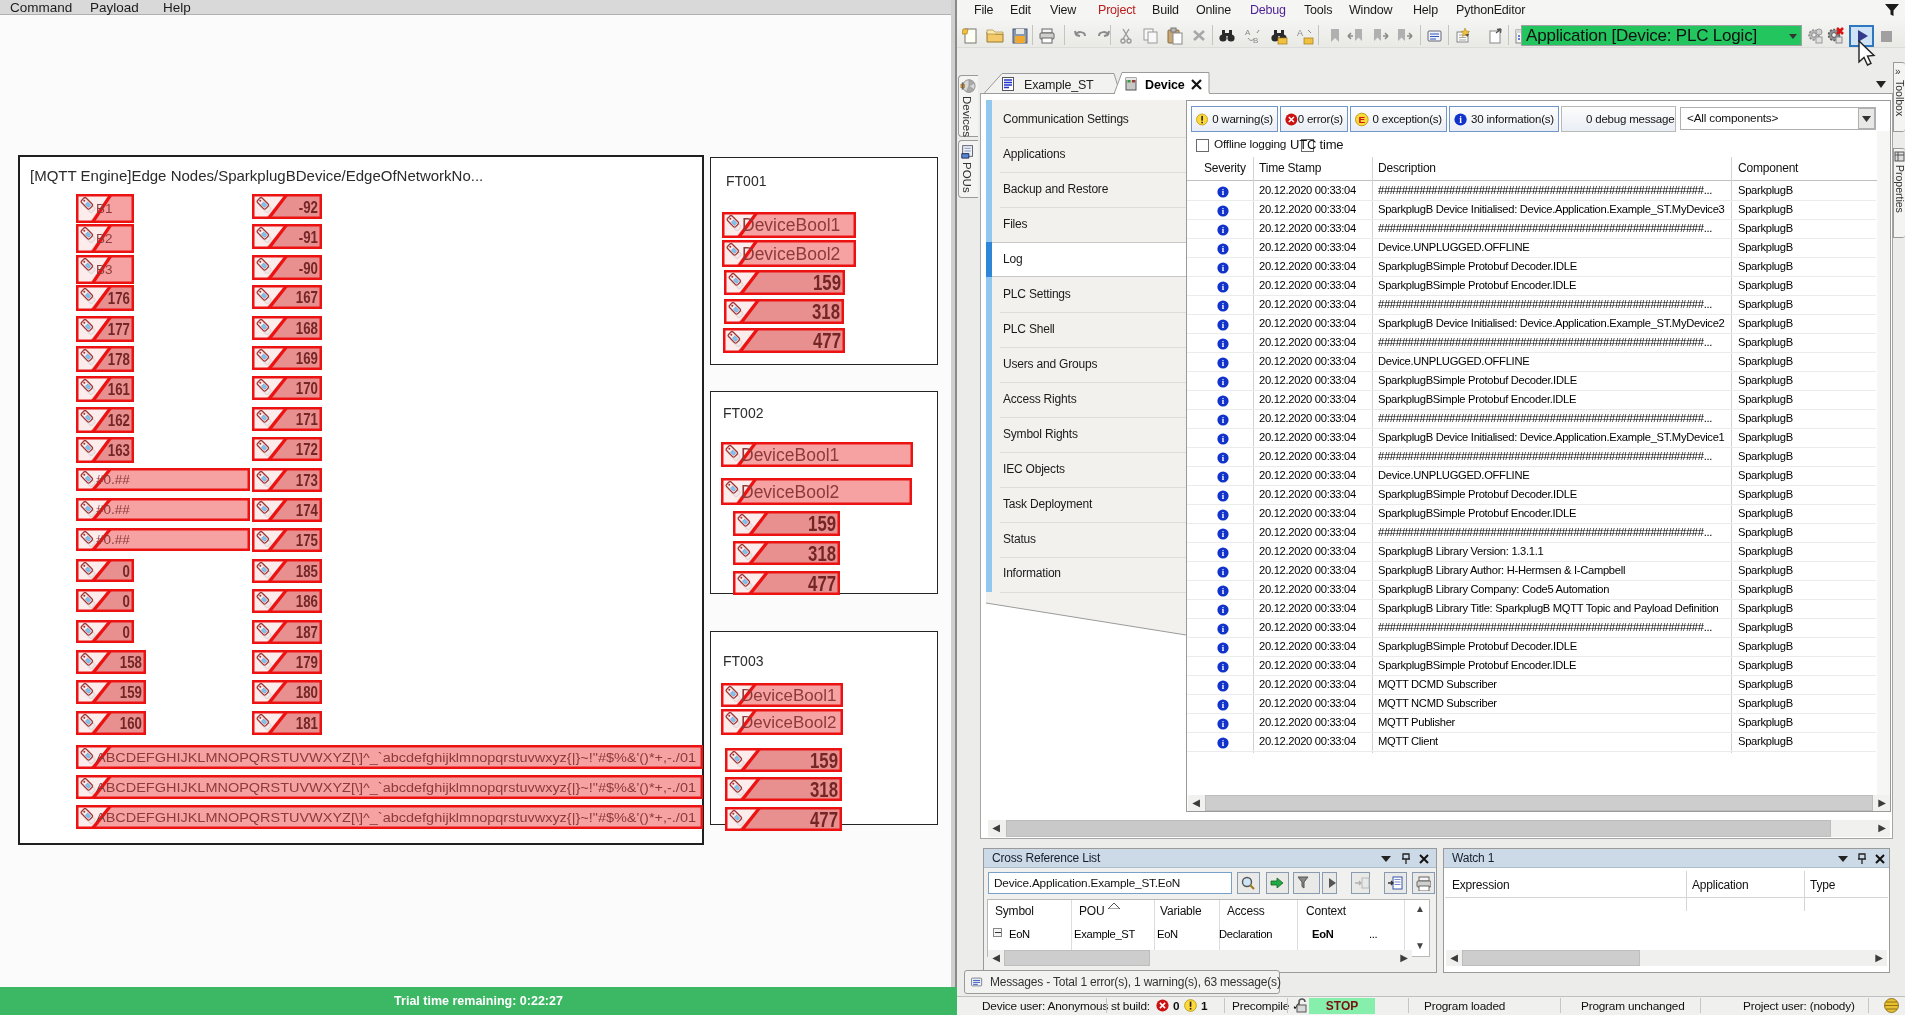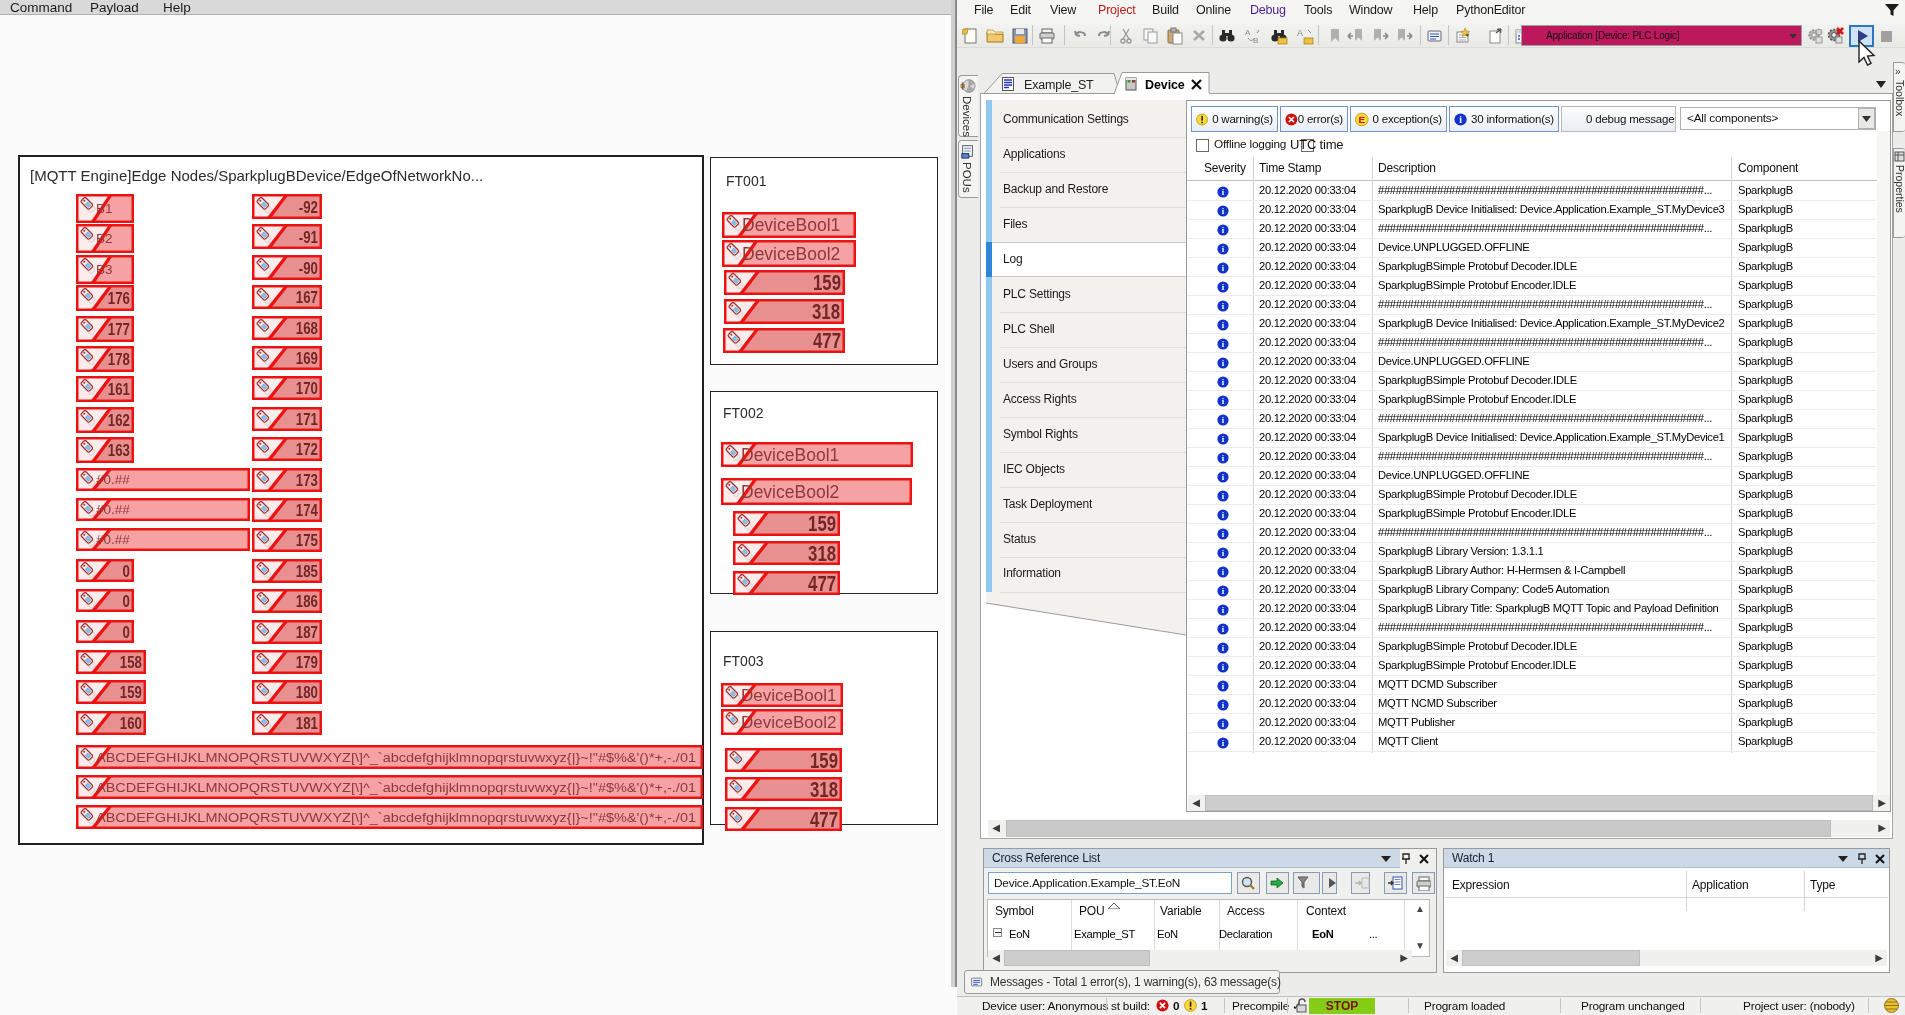--- a/index.html
+++ b/index.html
@@ -18,20 +18,21 @@
 .ptitle{position:absolute;background:#ccd9e6;border-bottom:1px solid #aebdcc;font-size:12px;letter-spacing:-0.2px;color:#15202e;line-height:19px;padding-left:8px}
 .statxt{position:absolute;font-size:11.8px;letter-spacing:-0.2px;color:#101010;line-height:19px;white-space:nowrap}
 .ssep{position:absolute;width:1px;background:#c6c6c6;top:998px;height:15px}
 </style></head><body>
 
 <div class="ab" style="left:0;top:0;width:956px;height:1015px;background:#fbfbfb">
 <div class="ab" style="left:0;top:0;width:951px;height:15px;background:#d9d9d9;border-bottom:1px solid #b0b0b0"></div>
 <div class="ab" style="left:10px;top:0px;font-size:13.5px;color:#1c1c1c;line-height:15px">Command</div>
 <div class="ab" style="left:90px;top:0px;font-size:13.5px;color:#1c1c1c;line-height:15px">Payload</div>
 <div class="ab" style="left:163px;top:0px;font-size:13.5px;color:#1c1c1c;line-height:15px">Help</div>
+<div class="ab" style="left:0;top:987px;width:957px;height:28px;background:#3cb764;color:#fff;font-size:12.5px;font-weight:bold;text-align:center;line-height:28px">Trial time remaining: 0:22:27</div>
 </div>
 <div class="box" style="left:18px;top:155px;width:686px;height:690px"></div>
 <div class="ab" style="left:30px;top:167px;font-size:15px;color:#2b2b2b">[MQTT Engine]Edge Nodes/SparkplugBDevice/EdgeOfNetworkNo...</div>
 <div class="ftbox" style="left:710px;top:157px;width:228px;height:208px"></div>
 <div class="ab" style="left:726px;top:173px;font-size:14px;color:#2b2b2b">FT001</div>
 <div class="ftbox" style="left:710px;top:391px;width:228px;height:203px"></div>
 <div class="ab" style="left:723px;top:405px;font-size:14px;color:#2b2b2b">FT002</div>
 <div class="ftbox" style="left:710px;top:631px;width:228px;height:194px"></div>
 <div class="ab" style="left:723px;top:653px;font-size:14px;color:#2b2b2b">FT003</div>
 <svg class="tg" style="left:76px;top:194px" width="58" height="29" viewBox="0 0 58 29">
@@ -1189,21 +1190,21 @@
     <path d="M9 6 l3 3 m0 -3 l-3 3" stroke="#2244aa"></path>
   </svg>
 <div class="ab" style="left:1032px;top:25px;width:1px;height:20px;background:#c4c4c2"></div>
 <div class="ab" style="left:1064px;top:25px;width:1px;height:20px;background:#c4c4c2"></div>
 <div class="ab" style="left:1110px;top:25px;width:1px;height:20px;background:#c4c4c2"></div>
 <div class="ab" style="left:1212px;top:25px;width:1px;height:20px;background:#c4c4c2"></div>
 <div class="ab" style="left:1318px;top:25px;width:1px;height:20px;background:#c4c4c2"></div>
 <div class="ab" style="left:1420px;top:25px;width:1px;height:20px;background:#c4c4c2"></div>
 <div class="ab" style="left:1448px;top:25px;width:1px;height:20px;background:#c4c4c2"></div>
 <div class="ab" style="left:1508px;top:25px;width:1px;height:20px;background:#c4c4c2"></div>
-<div class="ab" style="left:1521px;top:25px;width:281px;height:21px;background:#be185d;border:1px solid #a0a0a0;font-size:10px;letter-spacing:-0.2px;color:#111;line-height:19px;padding-left:24px">Application [Device: PLC Logic]<svg class="ab" style="right:4px;top:8px" width="8" height="5">
+<div class="ab" style="left:1521px;top:25px;width:281px;height:21px;background:#22c55e;border:1px solid #a0a0a0;font-size:17px;letter-spacing:-0.2px;color:#111;line-height:19px;padding-left:4px">Application [Device: PLC Logic]<svg class="ab" style="right:4px;top:8px" width="8" height="5">
       <path d="M0 0 h8 l-4 5z" fill="#333"></path>
     </svg></div>
 <svg class="ab" style="left:1806px;top:27px" width="18" height="18" viewBox="0 0 18 18">
     <circle cx="8" cy="8" r="5" fill="#b8b8b8" stroke="#8a8a8a" stroke-width="1.5" stroke-dasharray="2 1.5"></circle>
     <circle cx="8" cy="8" r="2.2" fill="#f0f0f0" stroke="#8a8a8a"></circle>
     <circle cx="13" cy="5" r="3" fill="#d0d0d0" stroke="#999"></circle>
     <rect x="10" y="10" width="6" height="6" fill="#e0e0e0" stroke="#999"></rect>
   </svg>
 <svg class="ab" style="left:1827px;top:27px" width="18" height="18" viewBox="0 0 18 18">
     <circle cx="7" cy="8" r="5.5" fill="#909090" stroke="#5a5a5a" stroke-width="1.5" stroke-dasharray="2 1.5"></circle>
@@ -1592,21 +1593,21 @@
 <div class="sb" style="left:1188px;top:795px;width:702px;height:16px"></div>
 <div class="arr" style="left:1188px;top:795px">◀</div>
 <div class="thumb" style="left:1205px;top:795px;width:668px;height:16px"></div>
 <div class="arr" style="left:1874px;top:795px">▶</div>
 <div class="sb" style="left:1877px;top:131px;width:13px;height:664px;background:#f6f6f4"></div>
 <div class="sb" style="left:988px;top:820px;width:902px;height:17px;background:#f0f0ee"></div>
 <div class="arr" style="left:988px;top:820px">◀</div>
 <div class="thumb" style="left:1006px;top:820px;width:825px;height:17px;background:#c9c9c9"></div>
 <div class="arr" style="left:1874px;top:820px">▶</div>
 <div class="ab" style="left:983px;top:848px;width:454px;height:125px;background:#f0f0ee;border:1px solid #9a9a9a"></div>
-<div class="ptitle" style="left:984px;top:849px;width:416px;height:19px">Cross Reference List</div>
+<div class="ptitle" style="left:984px;top:849px;width:452px;height:19px">Cross Reference List</div>
 <svg class="ab" style="left:1381px;top:856px" width="10" height="6">
     <path d="M0 0 h10 l-5 6z" fill="#222"></path>
   </svg>
 <svg class="ab" style="left:1401px;top:853px" width="10" height="12">
     <path d="M2 1 h6 v5 h-6z M5 6 v5 M1 6 h8" stroke="#222" stroke-width="1.3" fill="none"></path>
   </svg>
 <svg class="ab" style="left:1419px;top:854px" width="10" height="10">
     <path d="M1 1 L9 9 M9 1 L1 9" stroke="#111" stroke-width="2"></path>
   </svg>
 <div class="ab" style="left:988px;top:872px;width:244px;height:22px;background:#fff;border:1px solid #7aa1c8;font-size:11.8px;letter-spacing:-0.2px;color:#111;line-height:20px;padding-left:5px">Device.Application.Example_ST.EoN</div>
@@ -1711,21 +1712,21 @@
     <circle cx="7.5" cy="7.5" r="6.8" fill="#ffd83a" stroke="#b89a10"></circle>
     <rect x="6.6" y="3" width="1.9" height="6" fill="#222"></rect>
     <rect x="6.6" y="10.3" width="1.9" height="1.9" fill="#222"></rect>
   </svg>
 <div class="statxt" style="left:1201px;top:997px;font-weight:bold">1</div>
 <div class="statxt" style="left:1232px;top:997px">Precompile ✓</div>
 <svg class="ab" style="left:1295px;top:998px" width="13" height="15">
     <rect x="2" y="7" width="9" height="7" fill="#d8d8d8" stroke="#555"></rect>
     <path d="M4 7 V4 a3 3 0 0 1 6 0" fill="none" stroke="#555" stroke-width="1.5"></path>
   </svg>
-<div class="ab" style="left:1309px;top:998px;width:66px;height:16px;background:#84cc16;color:#7a1010;font-weight:bold;font-size:12px;text-align:center;line-height:16px">STOP</div>
+<div class="ab" style="left:1309px;top:998px;width:66px;height:16px;background:#86efac;color:#7a1010;font-weight:bold;font-size:12px;text-align:center;line-height:16px">STOP</div>
 <div class="statxt" style="left:1424px;top:997px">Program loaded</div>
 <div class="statxt" style="left:1581px;top:997px">Program unchanged</div>
 <div class="statxt" style="left:1743px;top:997px">Project user: (nobody)</div>
 <svg class="ab" style="left:1884px;top:998px" width="15" height="15">
     <circle cx="7.5" cy="7.5" r="7" fill="#e8c030"></circle>
     <path d="M7.5 0.5 a7 7 0 0 0 0 14 M7.5 0.5 a7 7 0 0 1 0 14 M0.5 7.5 h14 M2 4 h11 M2 11 h11" stroke="#7a6010" fill="none" stroke-width="0.8"></path>
   </svg>
 <div class="ssep" style="left:1106px"></div>
 <div class="ssep" style="left:1224px"></div>
 <div class="ssep" style="left:1287px"></div>

